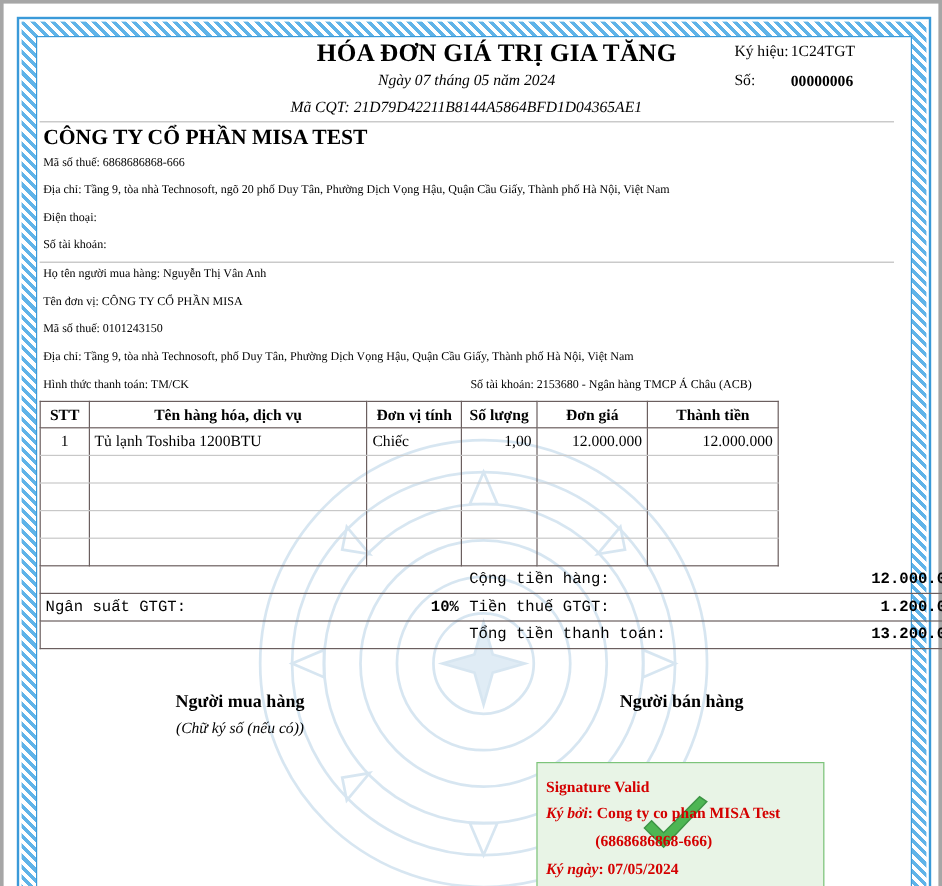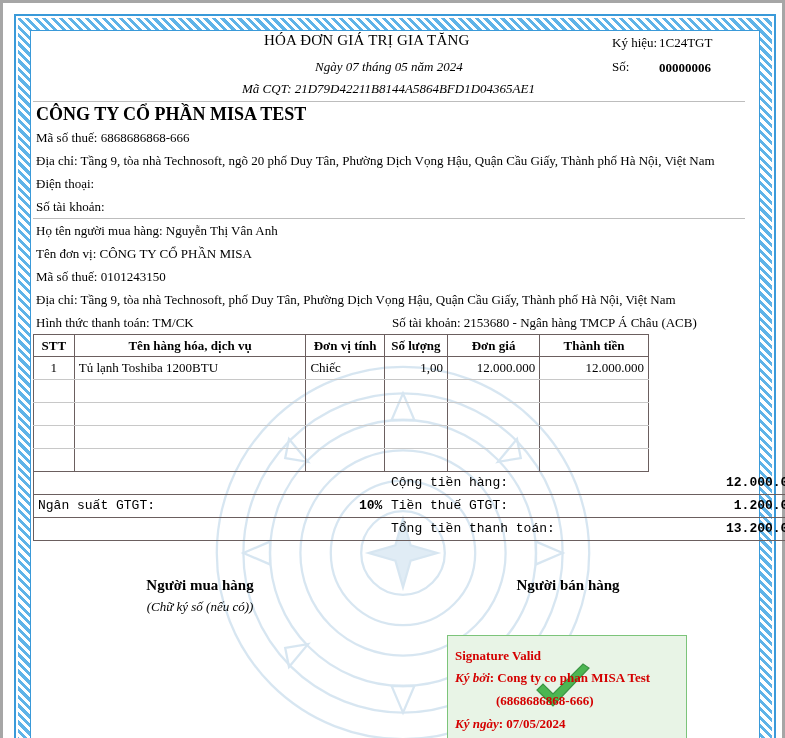--- a/index.html
+++ b/index.html
@@ -29,28 +29,28 @@
     border: 1px solid #3a9ad9; box-sizing: border-box;
   }
   
   .watermark {
     position: absolute; left: 210px; top: 360px; width: 380px; height: 380px;
     pointer-events: none; opacity: 0.35;
   }
   .content { position: absolute; left: 0; top: 0; width: 779px; height: 738px; }
   .abs { position: absolute; white-space: nowrap; }
 
-  .title { font-size: 15px; font-weight: normal; letter-spacing: 0.2px; }
+  .title { font-size: 21px; font-weight: bold; letter-spacing: 0.2px; }
   .date { font-size: 13px; font-style: italic; }
   .cqt { font-size: 13px; font-style: italic; }
   .meta { font-size: 13px; }
   .meta-num { font-size: 13px; font-weight: bold; }
   .hr { position: absolute; left: 33px; width: 712px; height: 1px; background: #bdbdbd; }
   .company { font-size: 18px; font-weight: bold; }
-  .line { font-size: 13px; }
+  .line { font-size: 10px; }
 
   table.items {
     position: absolute; left: 33px; top: 334px; width: 616px;
     border-collapse: collapse; font-size: 13px; background: transparent;
   }
   table.items th, table.items td {
     border: 1px solid #6b5f5f; padding: 0 4px; height: 22px;
   }
   table.items th { font-weight: bold; text-align: center; height: 21px; }
   table.items tbody td { border-top: 1px solid #c8c8c8; border-bottom: 1px solid #c8c8c8; }

